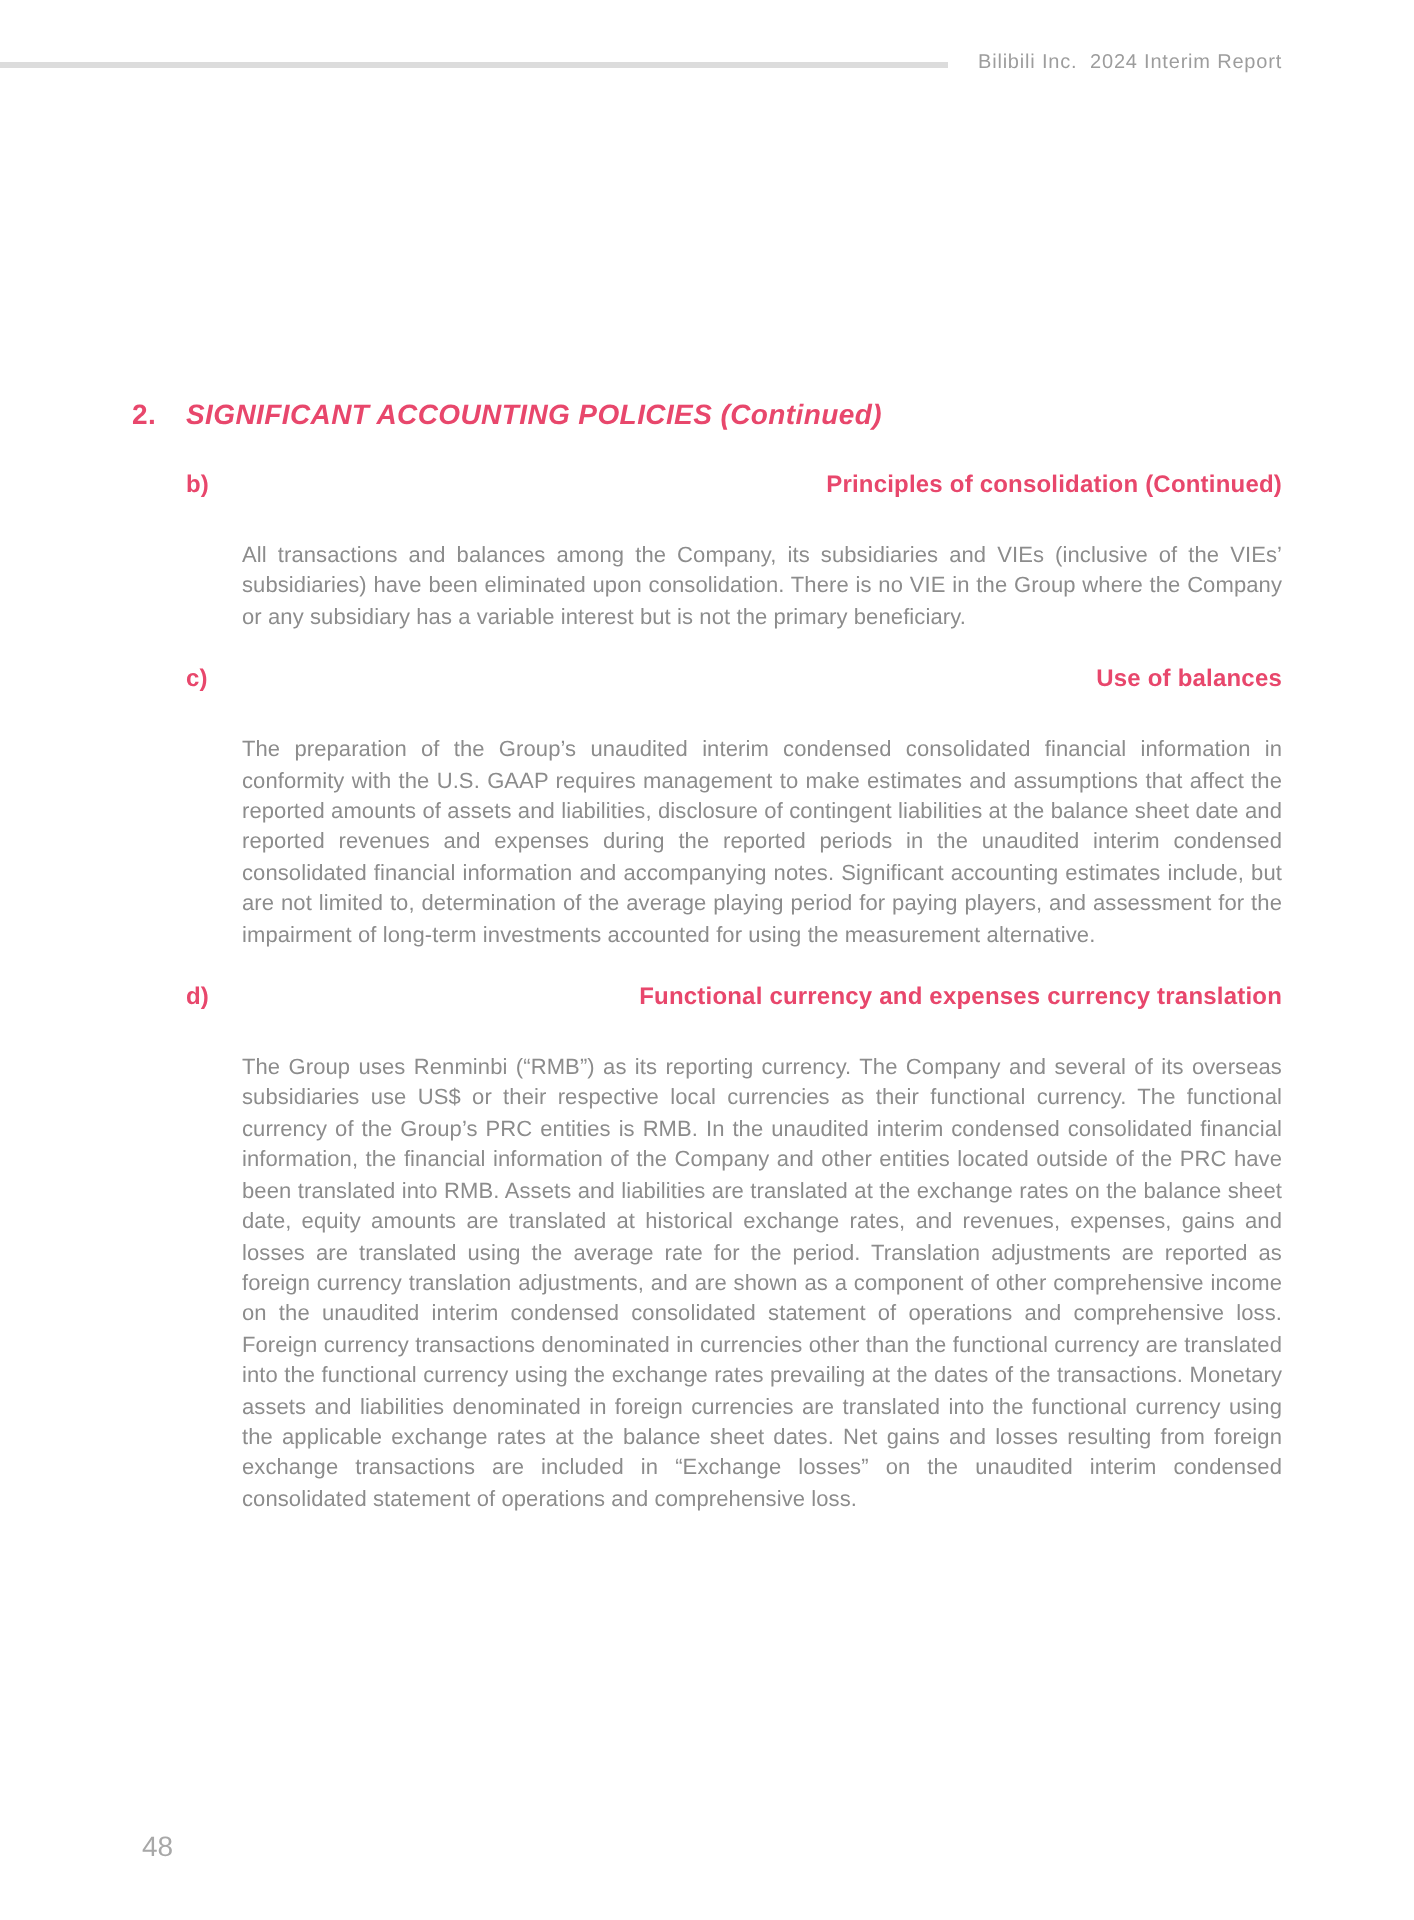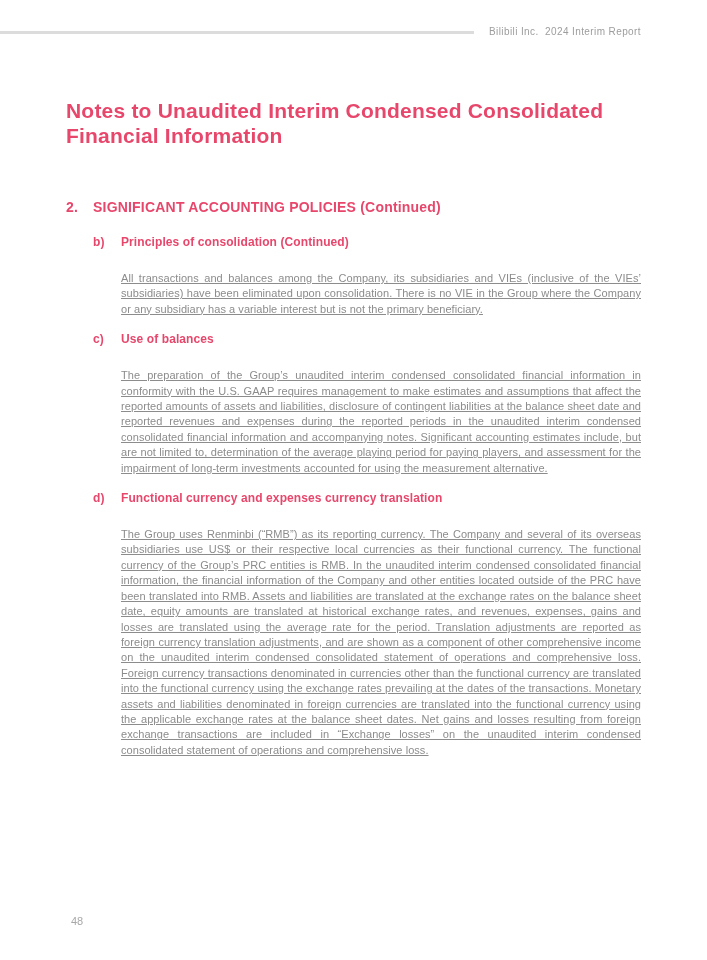--- a/index.html
+++ b/index.html
@@ -60,64 +60,62 @@
   .sec-head {
     display: flex;
     margin: 0 0 21px 0;
     font-size: 14px;
     line-height: 15px;
     font-weight: 600;
     color: #E8476C;
     letter-spacing: 0.2px;
   }
   .sec-num { width: 27px; flex: 0 0 27px; }
-  .sec-title { flex: 1; }
+  .sec-title { flex: 1; font-style: italic; }
 
   .subsection { margin-left: 27px; }
   .sub-head {
     display: flex;
     margin: 0 0 22px 0;
     font-size: 12px;
     line-height: 13px;
     font-weight: 700;
     color: #E8476C;
     letter-spacing: 0.1px;
   }
   .sub-label { width: 28px; flex: 0 0 28px; }
-  .sub-title { flex: 1; }
+  .sub-title { flex: 1; text-align: right; }
 
   .body-para {
     margin: 0 0 16px 28px;
     width: 520px;
     font-size: 11px;
     line-height: 15.4px;
     color: #8c8c8c;
     text-align: justify;
     letter-spacing: 0.05px;
-    text-decoration: underline;
   }
 
   
   .page-number {
     position: absolute;
     left: 71px;
     top: 915px;
-    font-size: 11px;
+    font-size: 14px;
     color: #a8a8a8;
   }
 </style>
 </head>
 <body>
 
 <div class="page">
 
   <div class="header-rule"></div>
   <div class="header-text">Bilibili Inc.  2024 Interim Report</div>
 
-  <h1 class="doc-title">Notes to Unaudited Interim Condensed Consolidated Financial Information</h1>
 
   <div class="content">
 
     <div class="sec-head">
       <span class="sec-num">2.</span>
       <span class="sec-title">SIGNIFICANT ACCOUNTING POLICIES (Continued)</span>
     </div>
 
     <div class="subsection">
       <div class="sub-head">

